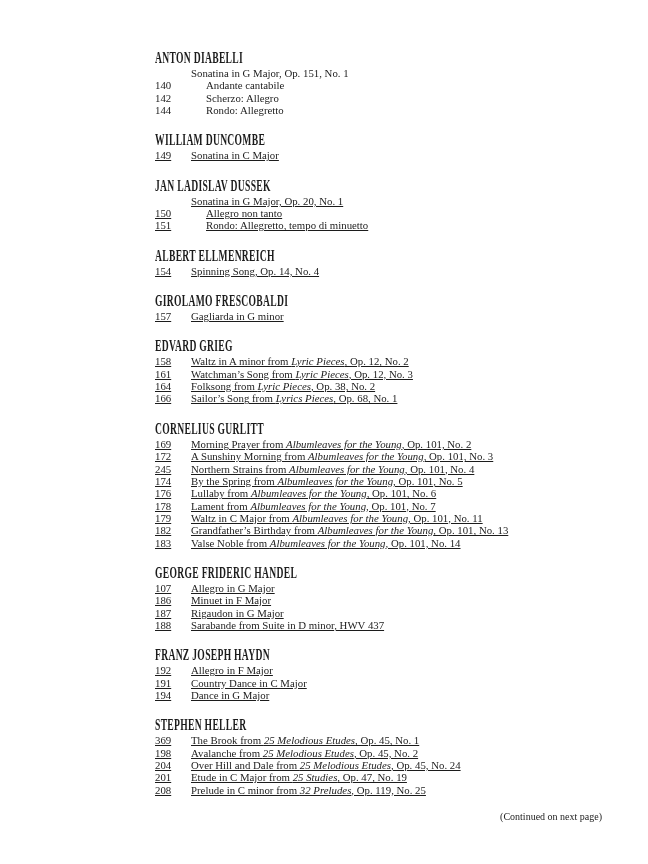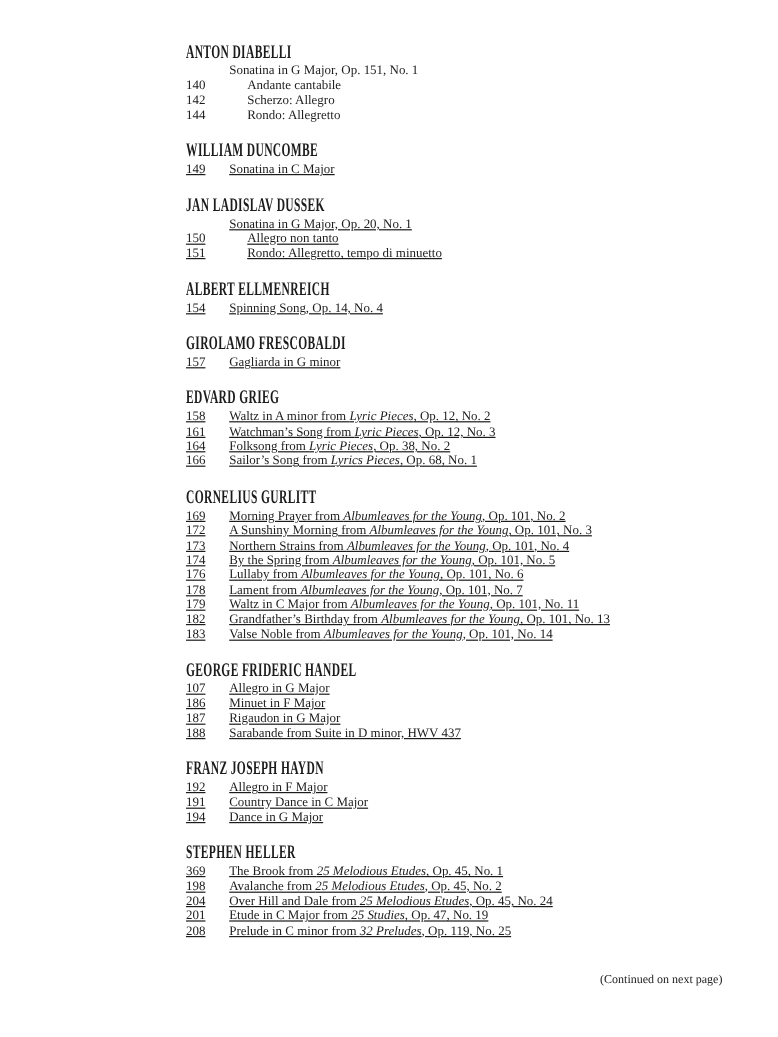--- a/index.html
+++ b/index.html
@@ -12,21 +12,21 @@
     width: 648px;
     height: 864px;
     background: #ffffff;
     overflow: hidden;
     font-family: "Liberation Serif", serif;
     color: #1c1c1c;
   }
   .toc {
     position: absolute;
     left: 155px;
-    top: 36px;
+    top: 50px;
     width: 475px;
   }
   .composer-section + .composer-section {
     margin-top: 16px;
     text-decoration: underline;
   }
   h2.composer {
     margin: 0 0 1px 0;
     padding: 0;
     font-size: 16px;
@@ -151,21 +151,21 @@
         <h2 class="composer"><span class="condensed">CORNELIUS GURLITT</span></h2>
         <div class="row normal">
           <span class="num">169</span>
           <span class="title">Morning Prayer from <i>Albumleaves for the Young</i>, Op. 101, No. 2</span>
         </div>
         <div class="row normal">
           <span class="num">172</span>
           <span class="title">A Sunshiny Morning from <i>Albumleaves for the Young</i>, Op. 101, No. 3</span>
         </div>
         <div class="row normal">
-          <span class="num">173</span>
+          <span class="num">245</span>
           <span class="title">Northern Strains from <i>Albumleaves for the Young</i>, Op. 101, No. 4</span>
         </div>
         <div class="row normal">
           <span class="num">174</span>
           <span class="title">By the Spring from <i>Albumleaves for the Young</i>, Op. 101, No. 5</span>
         </div>
         <div class="row normal">
           <span class="num">176</span>
           <span class="title">Lullaby from <i>Albumleaves for the Young</i>, Op. 101, No. 6</span>
         </div>

